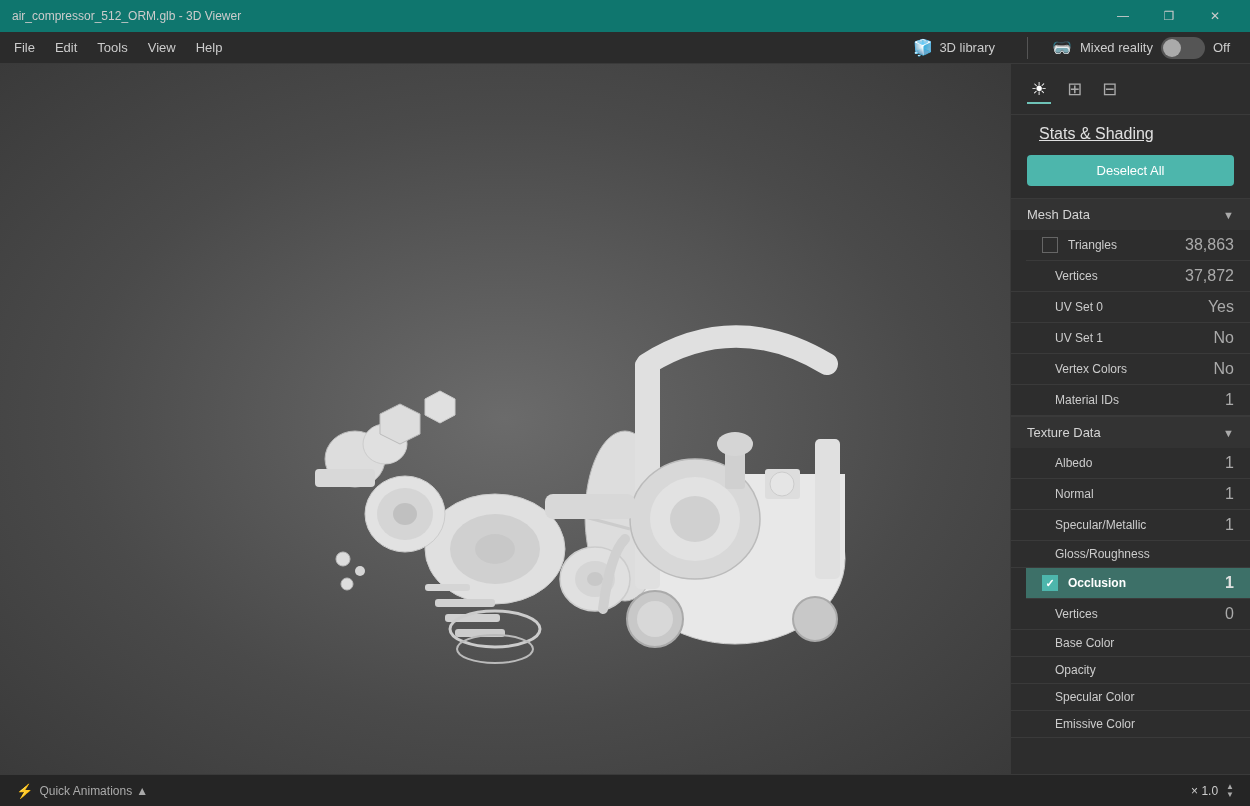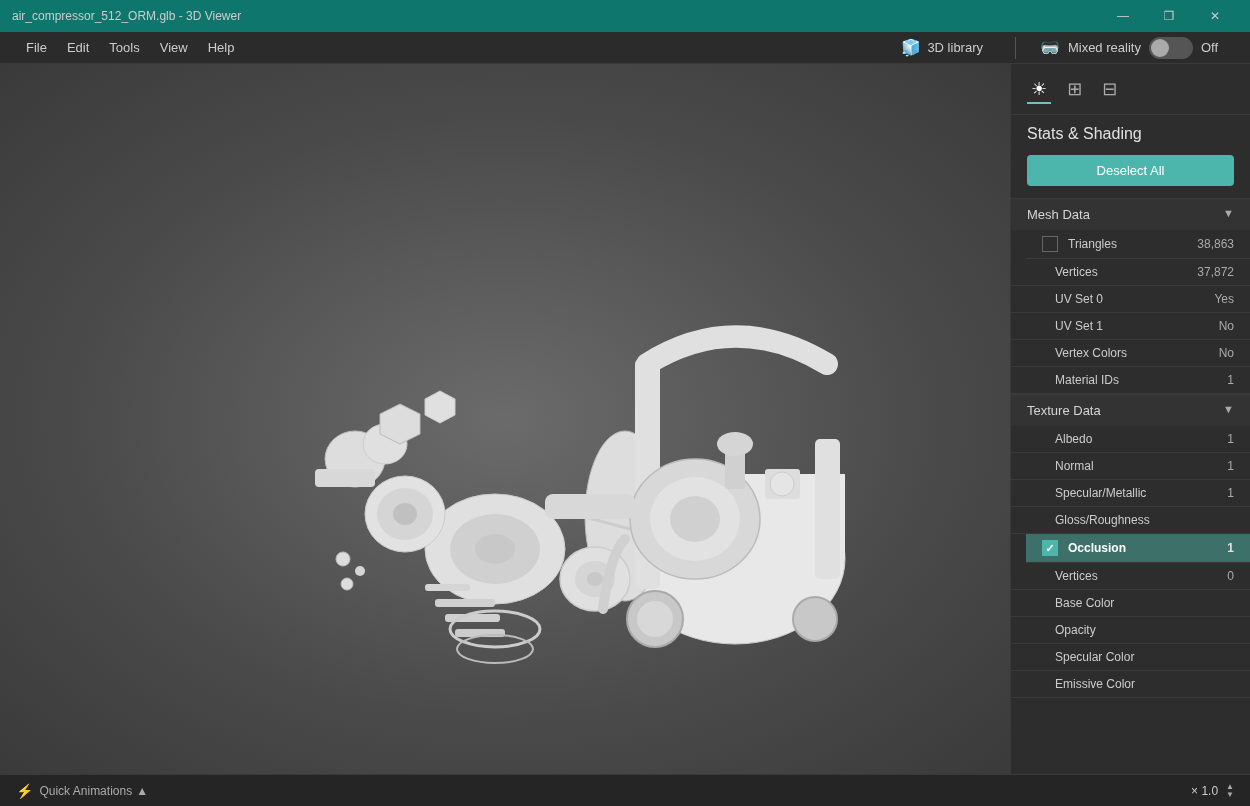--- a/index.html
+++ b/index.html
@@ -43,21 +43,21 @@
       color: #cccccc;
       font-size: 12px;
     }
 
     
     #menubar {
       background: #2b2b2b;
       height: 32px;
       display: flex;
       align-items: center;
-      padding: 0 16px;
+      padding: 0 4px;
       flex-shrink: 0;
       border-bottom: 1px solid #3a3a3a;
     }
     .menu-item {
       padding: 4px 10px;
       color: #cccccc;
       cursor: pointer;
       font-size: 13px;
       border-radius: 2px;
     }
@@ -158,42 +158,43 @@
     .panel-icon.active {
       color: #fff;
       border-bottom: 2px solid #6fc3b8;
       padding-bottom: 2px;
     }
 
     
     .panel-section-title {
       font-size: 16px;
       color: #e0e0e0;
-      padding: 10px 16px 8px;
+      padding: 10px 28px 8px;
       font-weight: 400;
+      text-decoration: underline;
     }
 
     
     .deselect-btn {
       margin: 4px 16px 12px;
       background: #4db6ac;
       color: #fff;
       border: none;
       border-radius: 4px;
       padding: 8px 0;
       width: calc(100% - 32px);
       cursor: pointer;
       font-size: 13px;
       text-align: center;
     }
 
     
     .section-header {
       display: flex;
-      align-items: flex-start;
+      align-items: center;
       justify-content: space-between;
       padding: 8px 16px;
       background: #333;
       color: #d4d4d4;
       font-size: 13px;
       cursor: pointer;
       border-top: 1px solid #3a3a3a;
     }
     .section-header .chevron {
       font-size: 11px;
@@ -211,21 +212,21 @@
     }
     .data-row.with-checkbox {
       padding-left: 16px;
       margin-left: 15px;
     }
     .data-row .row-label {
       flex: 1;
     }
     .data-row .row-value {
       color: #aaa;
-      font-size: 12px;
+      font-size: 16px;
     }
     .data-row.highlighted {
       background: #3d7068;
       color: #fff;
       font-weight: bold;
     }
     .data-row.highlighted .row-value {
       color: #e0e0e0;
     }
 

